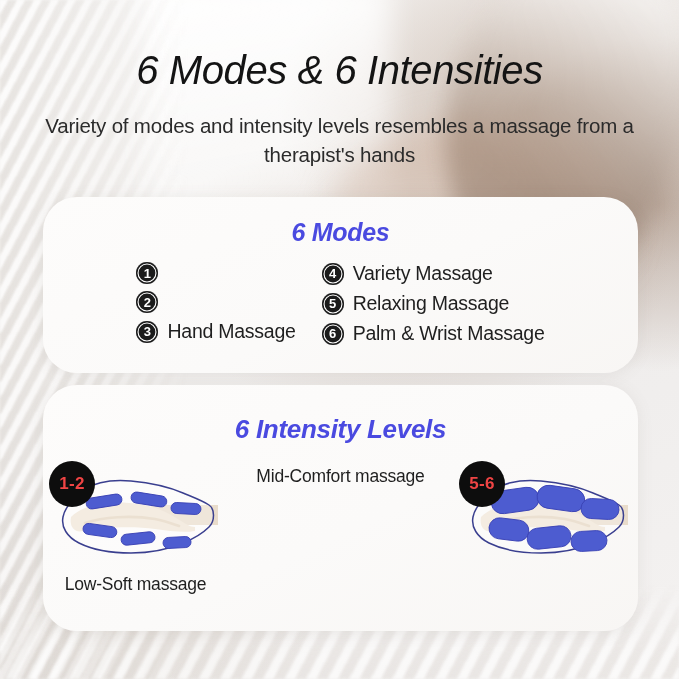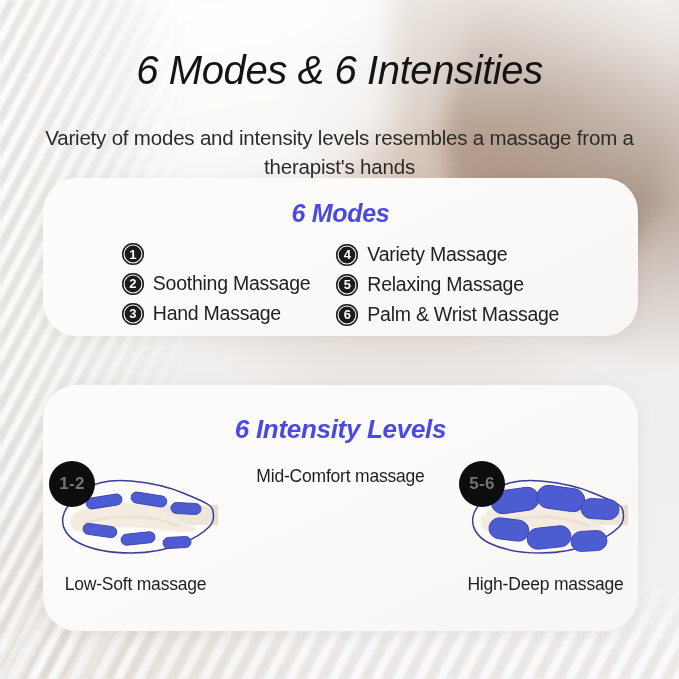--- a/index.html
+++ b/index.html
@@ -108,42 +108,42 @@
   .main-title {
     margin: 0;
     font-size: 40px;
     line-height: 1.12;
     font-style: italic;
     font-weight: 400;
     letter-spacing: -0.4px;
     color: #141414;
   }
   .subtitle {
-    margin: 30px auto 0;
+    margin: 18px auto 0;
     width: 600px;
     font-size: 20.5px;
     line-height: 1.42;
     font-weight: 400;
     color: #2b2b2b;
     letter-spacing: -0.2px;
   }
 
   
   .card {
     position: absolute;
     left: 43px;
     width: 595px;
     background: linear-gradient(155deg, #fdfcfb 0%, #fbfaf9 55%, #f8f6f4 100%);
     border-radius: 34px;
     box-shadow: 0 2px 16px rgba(120,108,100,0.10);
     z-index: 6;
   }
   #card-modes {
-    top: 178px;
-    height: 158px;
+    top: 197px;
+    height: 176px;
   }
   #card-intensity {
     top: 385px;
     height: 246px;
   }
 
   .card-title {
     text-align: center;
     font-size: 25px;
     font-weight: bold;
@@ -216,21 +216,21 @@
     top: 0;
   }
   .range-badge {
     position: absolute;
     left: 6px;
     top: 2px;
     width: 46px;
     height: 46px;
     border-radius: 50%;
     background: #0d0d0d;
-    color: #737373;
+    color: #ef4444;
     font-size: 17px;
     font-weight: bold;
     display: flex;
     align-items: center;
     justify-content: center;
     letter-spacing: 0.3px;
     z-index: 3;
   }
   .intensity-caption {
     margin-top: 7px;
@@ -268,21 +268,20 @@
     <div class="card-title">6 Modes</div>
 
     <div class="modes-grid">
       <div class="modes-col">
 
         <div class="mode-item">
           <span class="num-badge">1</span>
         </div>
         <div class="mode-item">
           <span class="num-badge">2</span>
-          <span class="mode-label">Soothing Massage</span>
         </div>
         <div class="mode-item">
           <span class="num-badge">3</span>
           <span class="mode-label">Hand Massage</span>
         </div>
 
       </div>
       <div class="modes-col">
 
         <div class="mode-item">
@@ -343,19 +342,18 @@
               <rect x="38" y="30" width="48" height="23" rx="11.5" transform="rotate(-8 62 41)"></rect>
               <rect x="84" y="28" width="48" height="23" rx="11.5" transform="rotate(8 108 39)"></rect>
               <rect x="128" y="40" width="38" height="20" rx="10" transform="rotate(3 147 50)"></rect>
               <rect x="36" y="60" width="40" height="21" rx="10.5" transform="rotate(7 56 70)"></rect>
               <rect x="74" y="68" width="44" height="21" rx="10.5" transform="rotate(-6 96 78)"></rect>
               <rect x="118" y="72" width="36" height="20" rx="10" transform="rotate(-3 136 82)"></rect>
             </g>
           </svg>
           <div class="range-badge">5-6</div>
         </div>
-        <div class="intensity-caption">High-Deep massage</div>
       </div>
 
     </div>
   </div>
 
 </div>
 
 </body></html>

